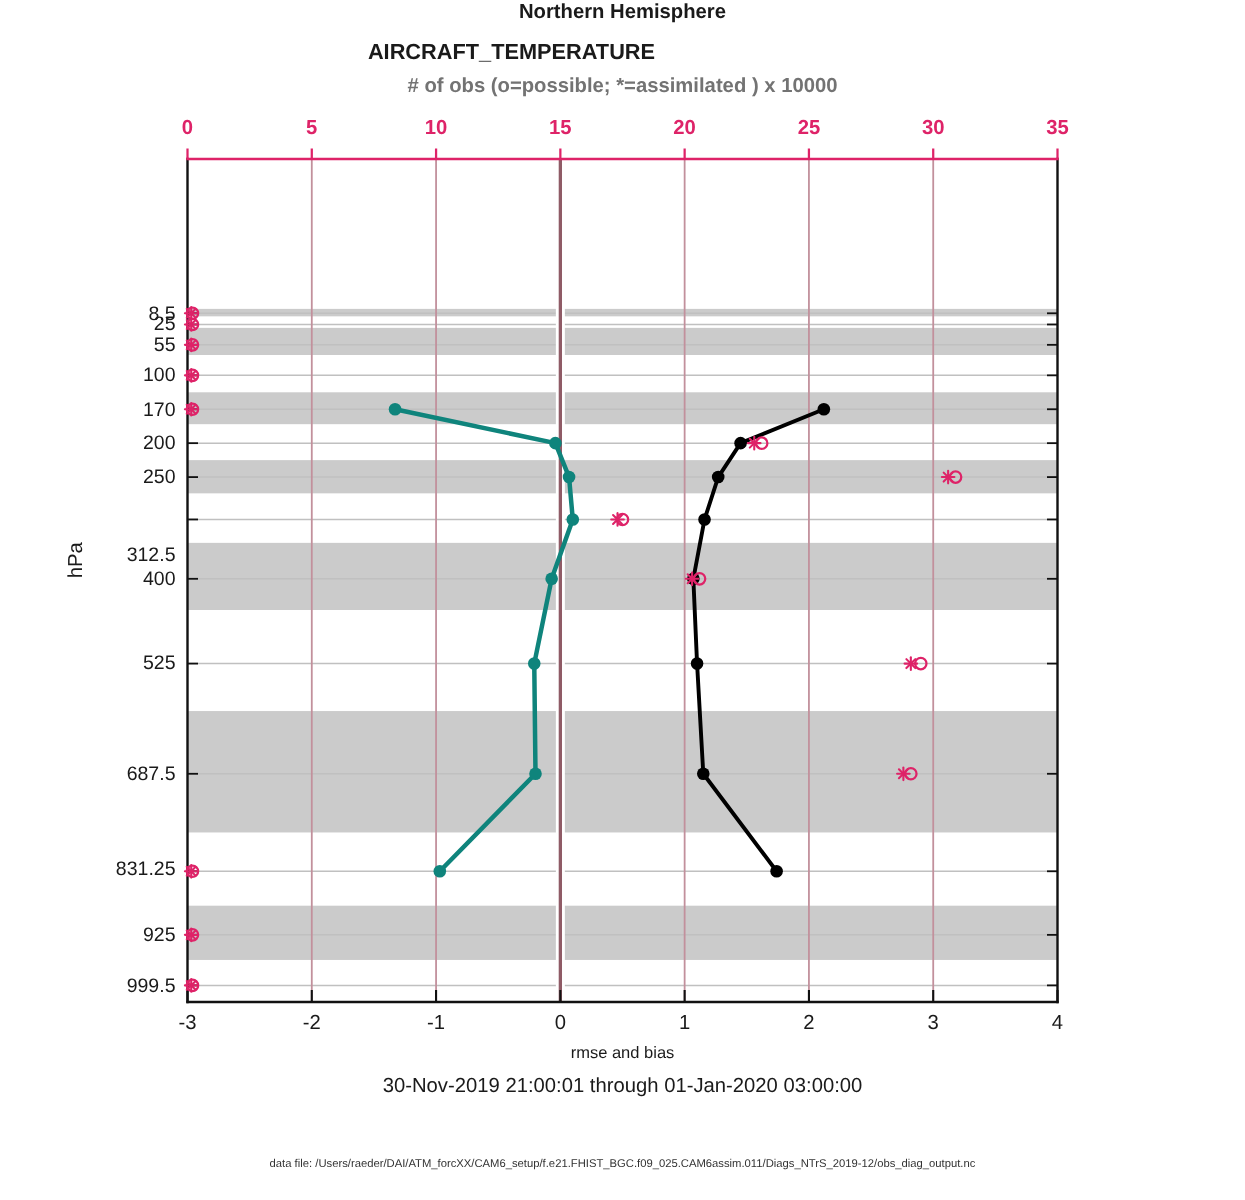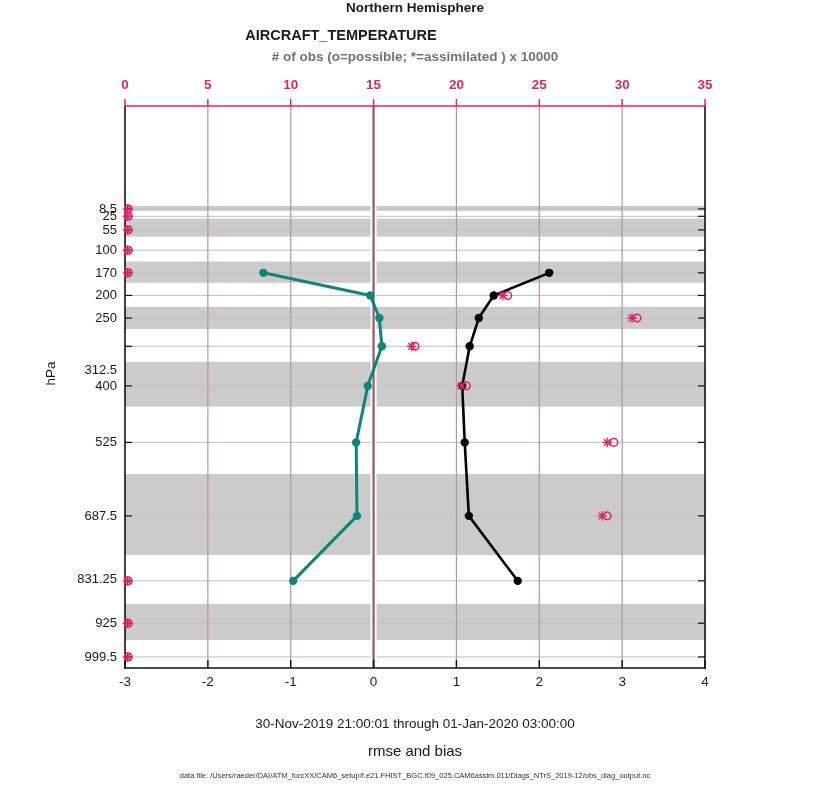--- a/index.html
+++ b/index.html
@@ -15,21 +15,21 @@
   #plot-wrap{left:125px;top:106px;width:580px;height:562px;}
   #plot-svg{overflow:visible;display:block;}
   .ticklab{position:absolute;font-size:13.5px;}
   .ylab{position:absolute;left:0;width:117px;text-align:right;font-size:13px;}
   #hpa-label{left:38px;top:366px;font-size:13.5px;transform:rotate(-90deg);transform-origin:center;}
   #legend{left:137px;top:114px;}
   .legend-row{display:flex;align-items:center;height:18px;}
   .legend-sample{width:31px;height:3px;position:relative;margin-right:6px;flex:none;}
   .legend-sample .dot{position:absolute;left:11px;top:-3.5px;width:10px;height:10px;border-radius:50%;}
   .legend-text{font-size:11.5px;white-space:nowrap;}
-  #xlabel{left:0;top:696px;width:830px;font-size:15px;margin-top:46px;}
+  #xlabel{left:0;top:696px;width:830px;font-size:11px;}
   #timespan{left:0;top:716px;width:830px;font-size:13.5px;}
   #datafile{left:0;top:771px;width:830px;font-size:7.5px;color:#333;}
 </style>
 </head>
 <body>
 
 <div class="abs ctr" id="title1">Northern Hemisphere</div>
 <div class="abs ctr" id="title2">AIRCRAFT_TEMPERATURE</div>
 <div class="abs ctr" id="subtitle" style="color: #737373;"># of obs (o=possible; *=assimilated ) x 10000</div>
 

